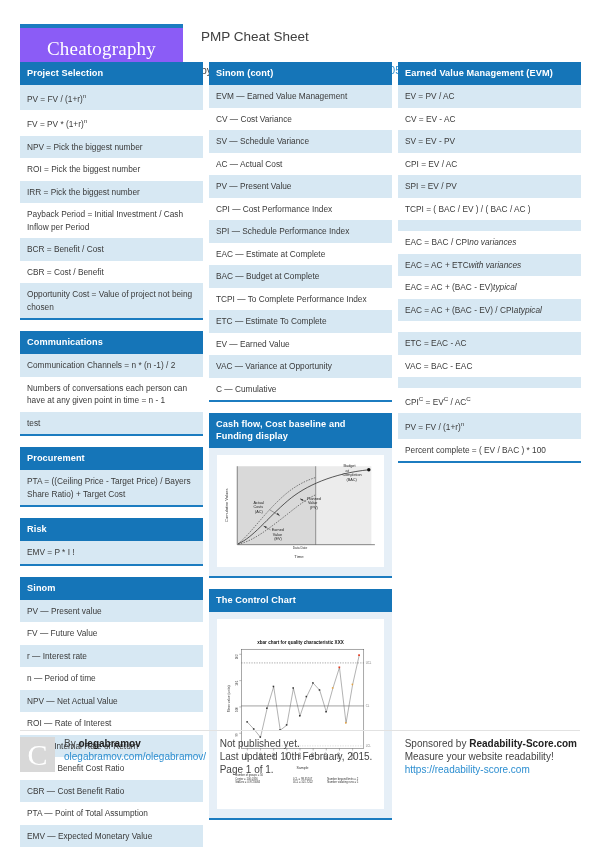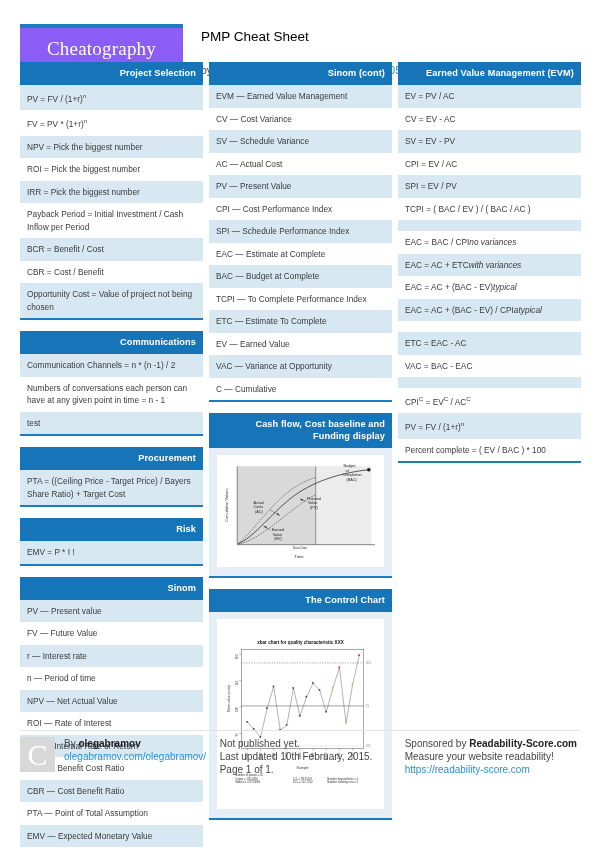--- a/index.html
+++ b/index.html
@@ -21,39 +21,38 @@
     display: flex; align-items: center; justify-content: center;
     flex: 0 0 auto;
   }
   .logo-text {
     color: #ffffff;
     font-family: "Liberation Serif", serif;
     font-size: 19px;
     letter-spacing: .2px;
   }
   .head-text { margin-left: 18px; padding-top: 4px; }
-  .sheet-title { color: #000000; font-size: 13.5px; font-weight: 400; line-height: 17px; }
+  .sheet-title { color: #404040; font-size: 13.5px; font-weight: 400; line-height: 17px; }
   .sheet-sub { font-size: 10.5px; color: #444; line-height: 15px; margin-top: 18px; }
   .sheet-sub a, .lnk { color: #2c8ed0; text-decoration: none; }
 
   
   .columns { display: flex; padding: 0 20px; gap: 6px; align-items: flex-start; }
   .col { width: 183px; flex: 0 0 183px; }
 
   
   .card { margin-bottom: 11px; border-bottom: 2.5px solid #1c7cc0; }
   .card-head {
     background: #1575b8;
     color: #ffffff;
     font-size: 9.2px;
     font-weight: bold;
     padding: 5px 7px 6px 7px;
     line-height: 12px;
     letter-spacing: .1px;
-    text-align: right;
   }
   .row {
     font-size: 8.3px;
     line-height: 12.5px;
     padding: 5px 7px 5px 7px;
     color: #3a3a3a;
     background: #ffffff;
   }
   .row.alt { background: #d7e8f3; }
   .row.blank { min-height: 11px; padding: 3px 7px; }

